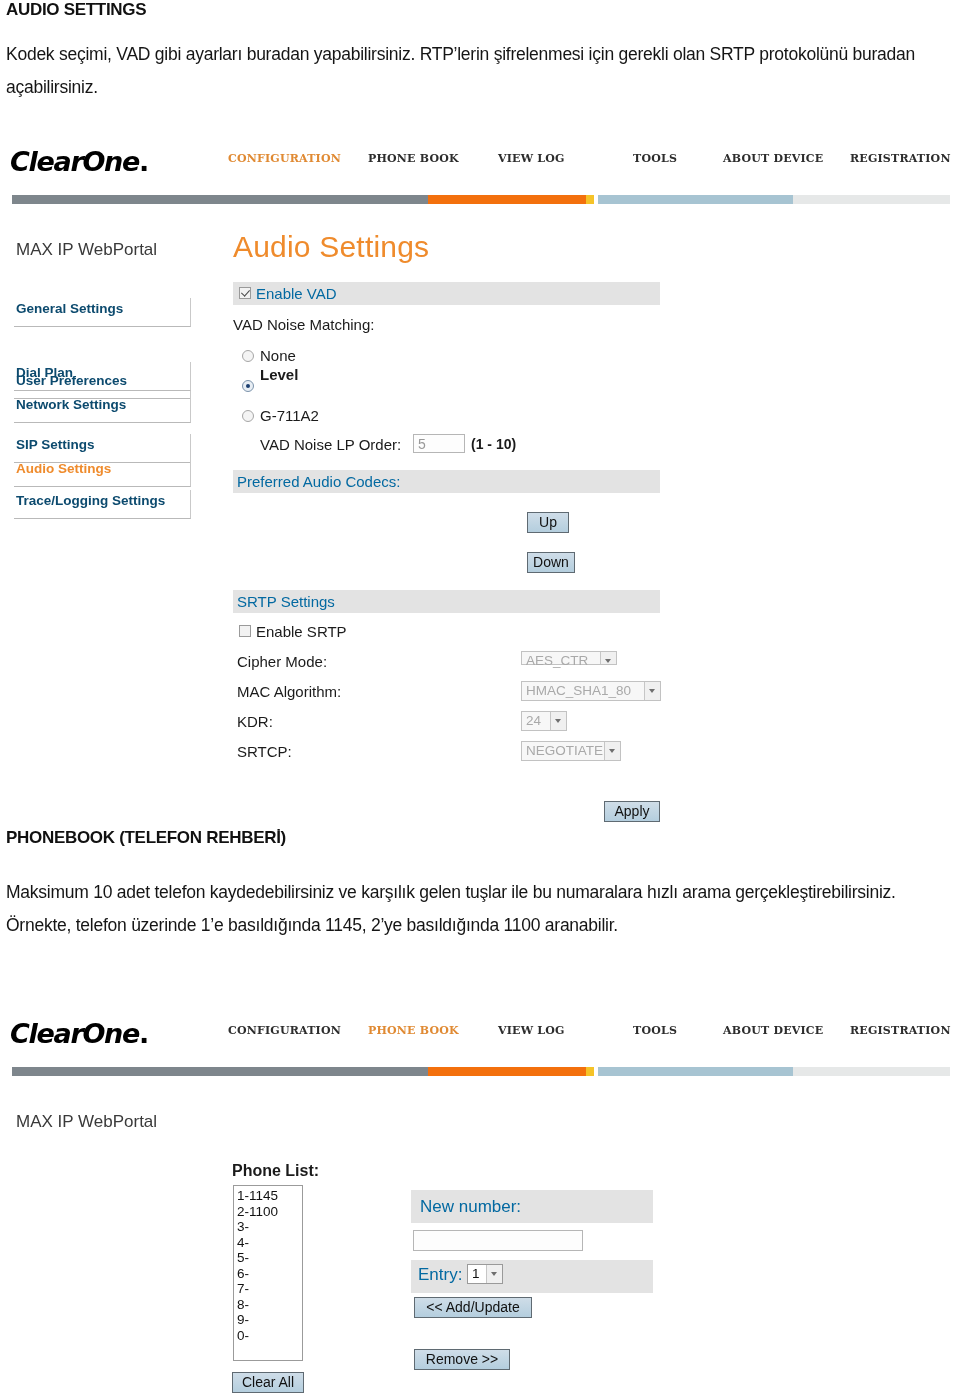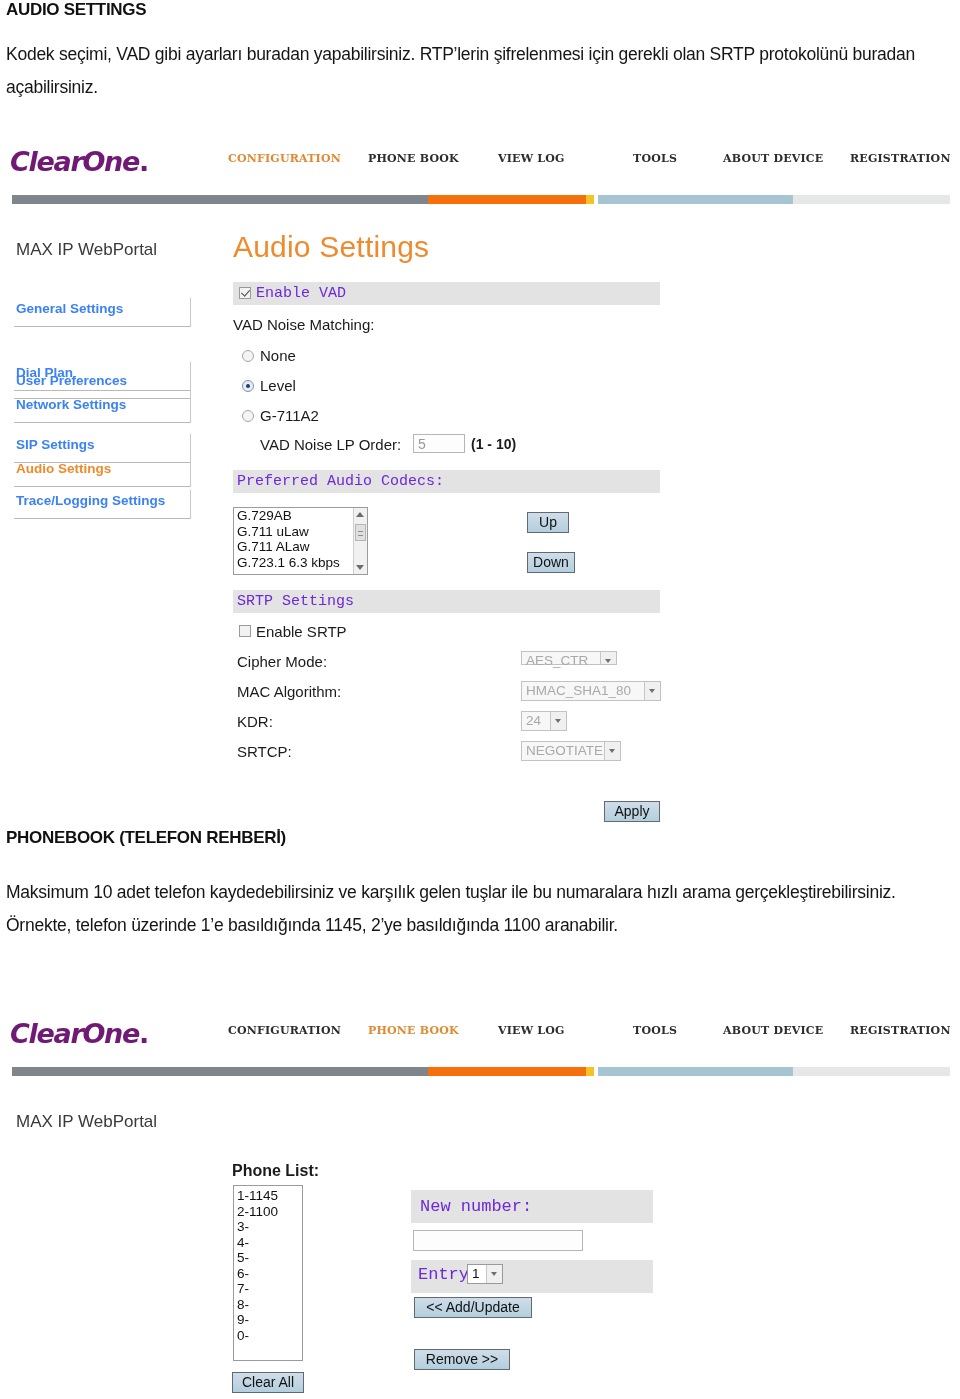--- a/index.html
+++ b/index.html
@@ -50,21 +50,21 @@
     height: 52px;
   }
   .logo {
     position: absolute;
     left: 10px;
     top: 6px;
     font-family: "DejaVu Sans", sans-serif;
     font-weight: bold;
     font-style: italic;
     font-size: 27px;
-    color: #701a75;
+    color: #000000;
     letter-spacing: -1.3px;
   }
   .logo .dot { font-style: normal; }
 
   .navlist {
     position: absolute;
     left: 228px;
     top: 12px;
     width: 730px;
     height: 22px;
@@ -110,21 +110,21 @@
     border-bottom: 1px solid #b9b9b9;
     border-right: 1px solid #c9c9c9;
   }
   .side-item .lbl {
     position: absolute;
     left: 2px;
     top: 3px;
     font-family: "Liberation Sans", sans-serif;
     font-weight: bold;
     font-size: 13.5px;
-    color: #3b82f6;
+    color: #0c4a6e;
     white-space: nowrap;
   }
   .side-item.active .lbl { color: #ef8b2c; }
 
   
   .page-title {
     position: absolute;
     font-family: "Liberation Sans", sans-serif;
     font-size: 30px;
     color: #ef8b2c;
@@ -132,23 +132,23 @@
     letter-spacing: 0.2px;
   }
 
   
   .band {
     position: absolute;
     background: #e3e3e3;
   }
   .band-txt {
     position: absolute;
-    font-family: Liberation Mono, monospace;
+    font-family: Liberation Sans, sans-serif;
     font-size: 15px;
-    color: #6d28d9;
+    color: #0369a1;
     white-space: nowrap;
   }
   .formlabel {
     position: absolute;
     font-family: "Liberation Sans", sans-serif;
     font-size: 15px;
     color: #1b1b1b;
     white-space: nowrap;
   }
   .small-note {
@@ -380,45 +380,34 @@
   <div class="band" style="left:233px; top:142px; width:427px; height:23px;"></div>
   <div class="cb checked" style="left:239px; top:147px;"></div>
   <div class="band-txt" style="left:256px; top:145px;">Enable VAD</div>
 
   <div class="formlabel" style="left:233px; top:176px;">VAD Noise Matching:</div>
 
   <div class="rb" style="left:242px; top:210px;"></div>
   <div class="formlabel" style="left:260px; top:207px;">None</div>
 
   <div class="rb sel" style="left:242px; top:240px;"></div>
-  <div class="formlabel" style="left:260px; top:237px;">Level</div>
+  <div class="formlabel" style="left:260px; top:226px;font-weight:bold;">Level</div>
 
   <div class="rb" style="left:242px; top:270px;"></div>
   <div class="formlabel" style="left:260px; top:267px;">G-711A2</div>
 
   <div class="formlabel" style="left:260px; top:296px;">VAD Noise LP Order:</div>
   <div class="txtfield" style="left:413px; top:294px; width:52px; height:19px;">
     <span class="val">5</span>
   </div>
   <div class="small-note" style="left:471px; top:296px;">(1 - 10)</div>
 
   <div class="band" style="left:233px; top:330px; width:427px; height:23px;"></div>
   <div class="band-txt" style="left:237px; top:333px;">Preferred Audio Codecs:</div>
 
-  <div class="listbox" style="left:233px; top:367px; width:135px; height:68px;">
-    <div class="opt">G.729AB</div>
-    <div class="opt">G.711 uLaw</div>
-    <div class="opt">G.711 ALaw</div>
-    <div class="opt">G.723.1 6.3 kbps</div>
-    <div class="lb-scroll">
-      <span class="lb-arrow up"></span>
-      <span class="lb-thumb"></span>
-      <span class="lb-arrow dn"></span>
-    </div>
-  </div>
 
   <div class="btn" style="left:527px; top:372px; width:42px; height:21px; line-height:19px;">Up</div>
   <div class="btn" style="left:527px; top:412px; width:48px; height:21px; line-height:19px;">Down</div>
 
   <div class="band" style="left:233px; top:450px; width:427px; height:23px;"></div>
   <div class="band-txt" style="left:237px; top:453px;">SRTP Settings</div>
 
   <div class="cb" style="left:239px; top:485px;"></div>
   <div class="formlabel" style="left:256px; top:483px;">Enable SRTP</div>
 

